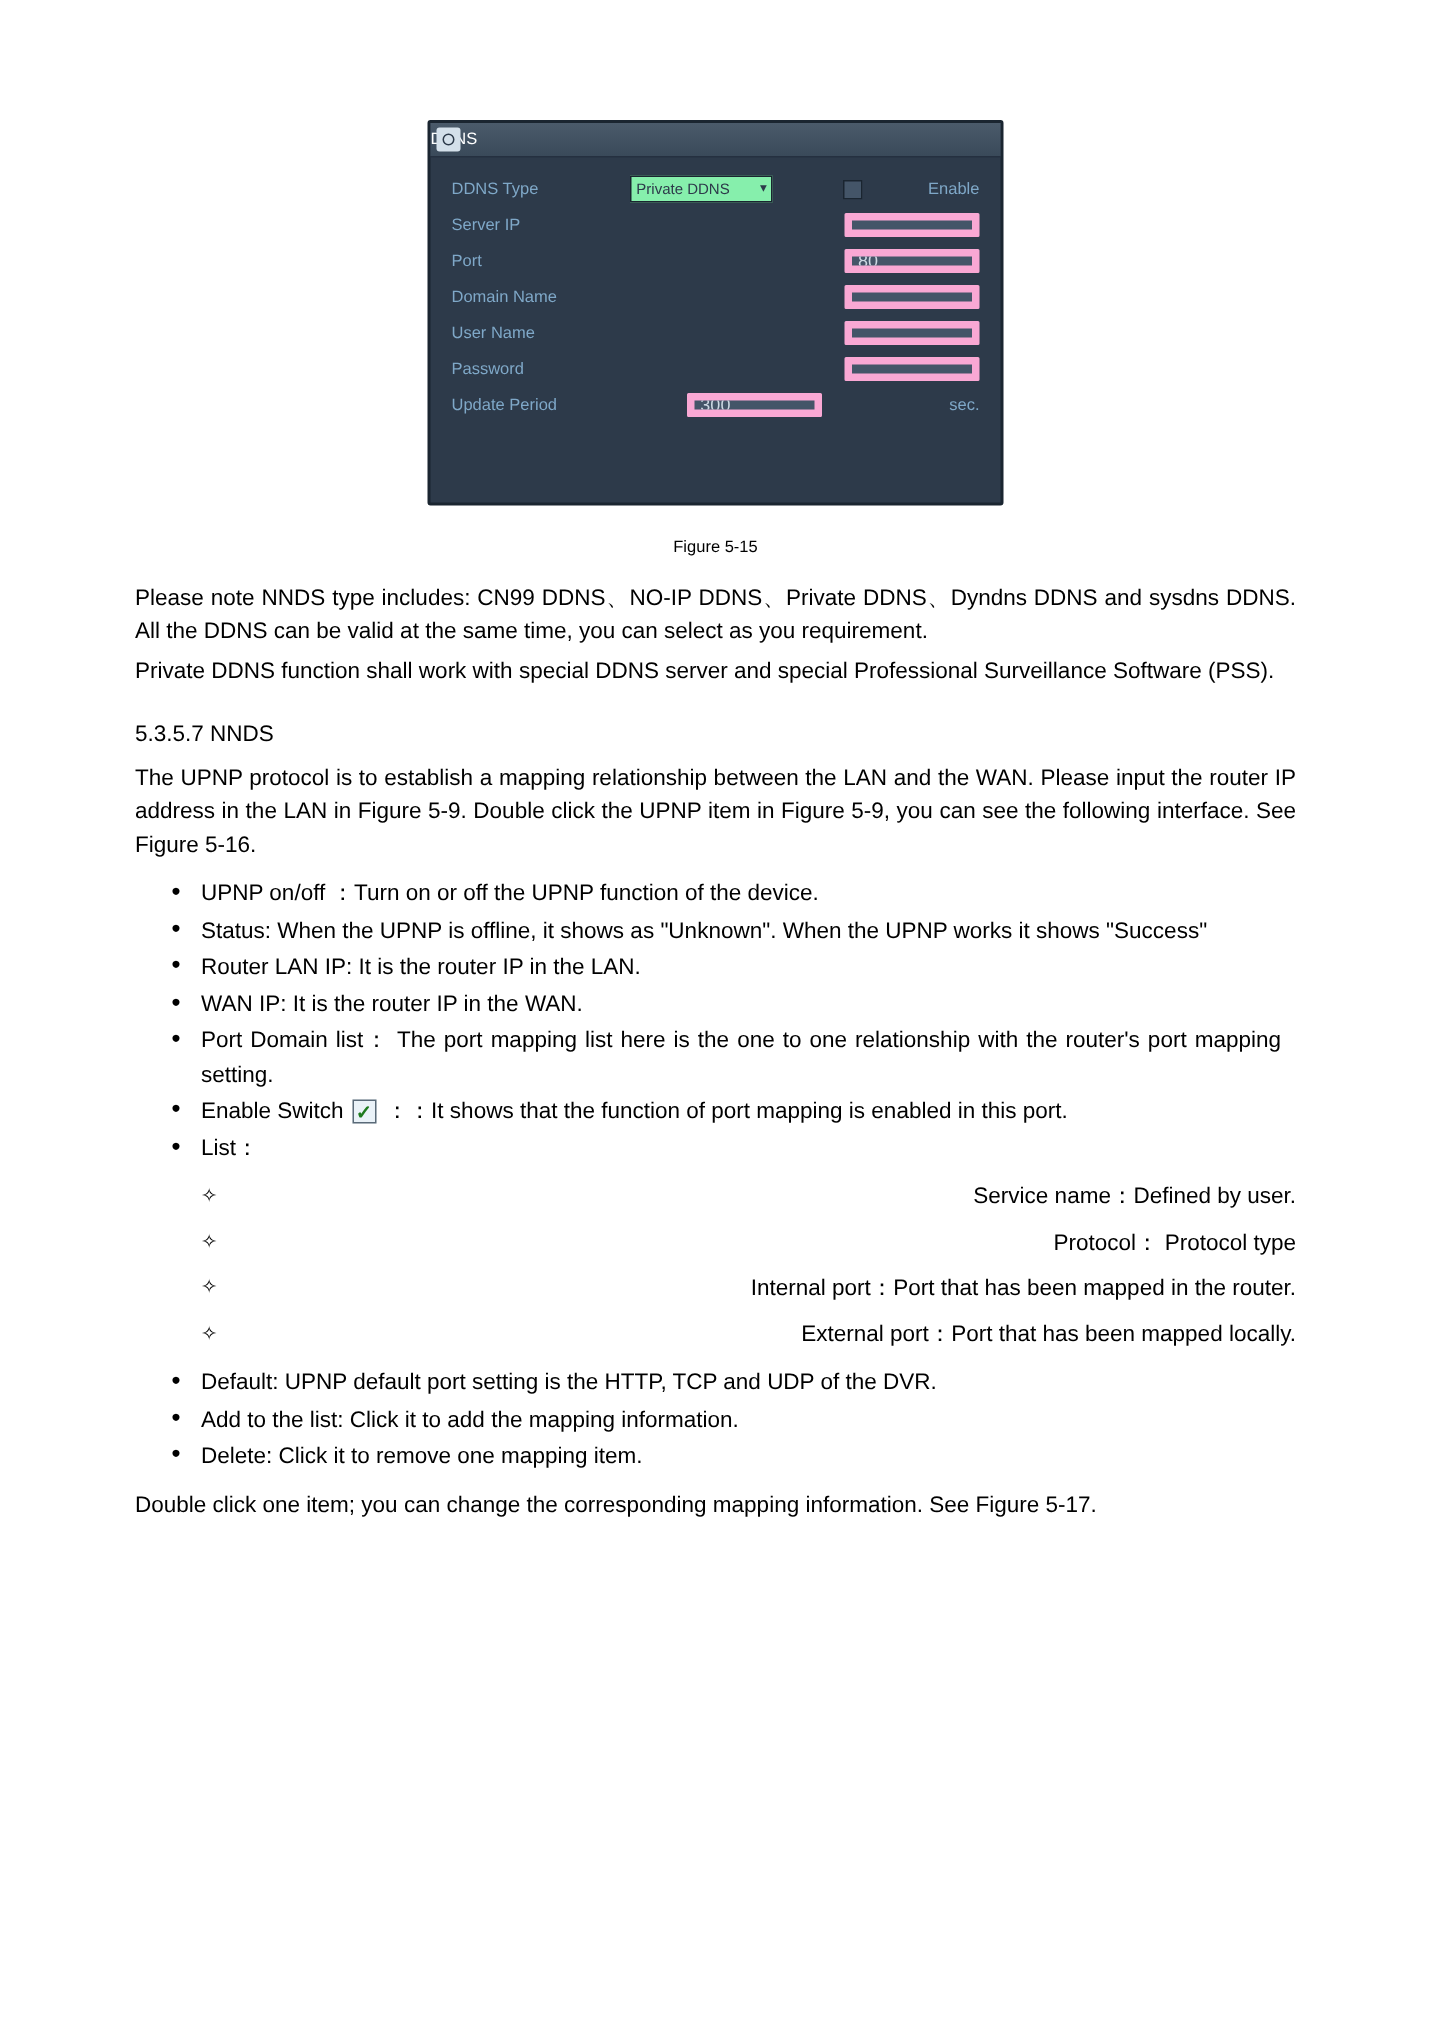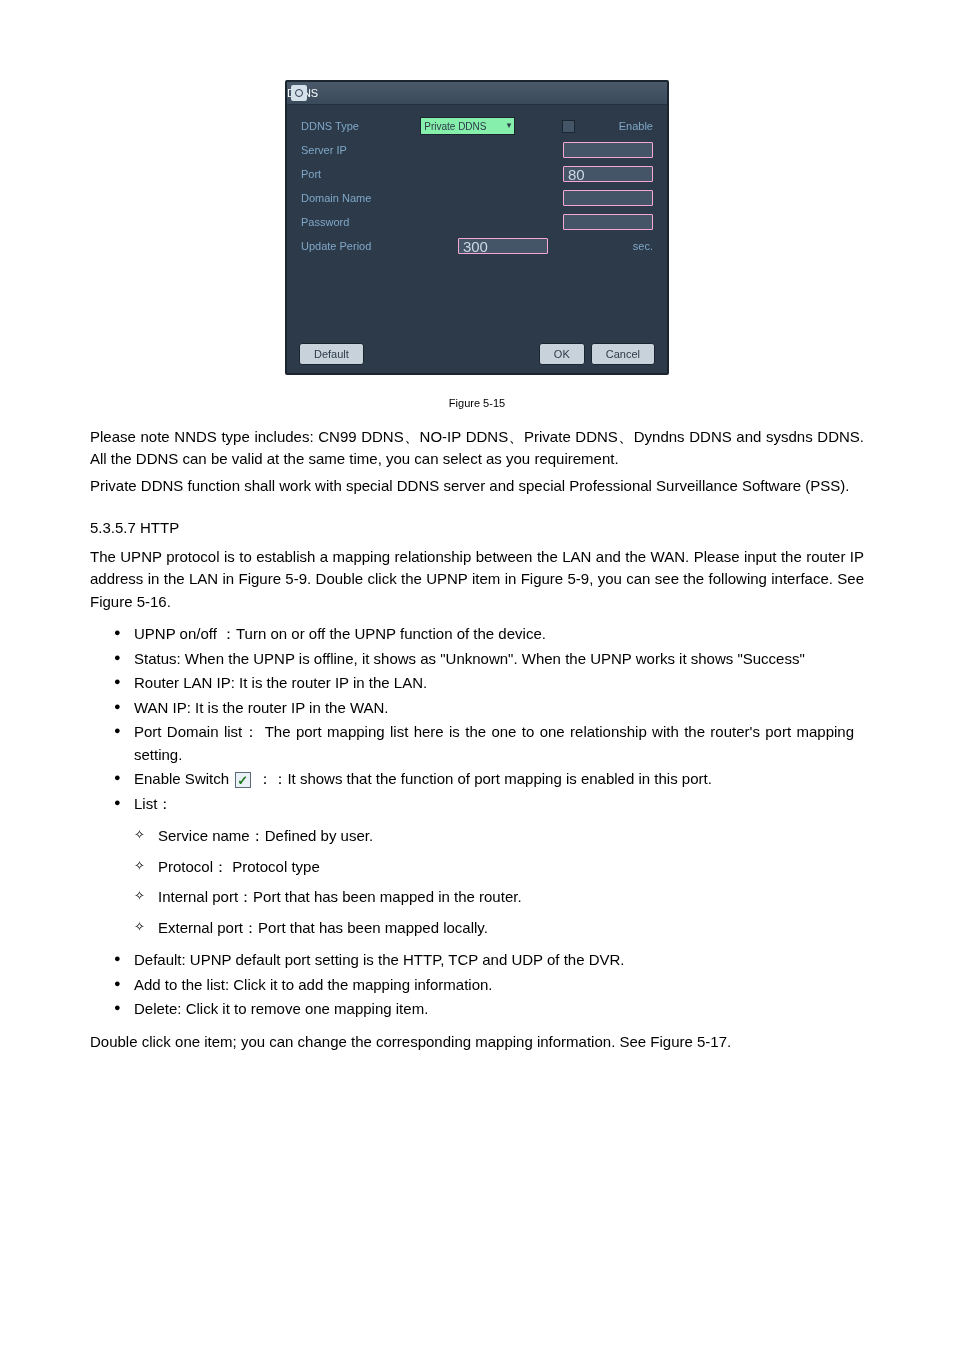--- a/index.html
+++ b/index.html
@@ -70,24 +70,24 @@
     justify-content: space-between;
   }
   .ddns-label {
     width: 80px;
     color: #7fa8c8;
   }
   .ddns-input {
     width: 90px;
     height: 16px;
     background: #445568;
-    border: 1px solid #f9a8d4;
+    border: 5px solid #f9a8d4;
     border-radius: 1px;
     color: #cdd8e3;
-    font-size: 15px;
+    font-size: 12px;
     padding: 0 4px;
     box-sizing: border-box;
   }
   .ddns-select {
     width: 90px;
     height: 16px;
     background: #86efac;
     border: 1px solid #1a2530;
     color: #2d3a4a;
     font-size: 10px;
@@ -168,20 +168,21 @@
   }
   ul.diamonds {
     list-style: none;
     padding: 0;
     margin: 4px 0;
   }
   ul.diamonds > li {
     position: relative;
     padding-left: 68px;
     margin: 8px 0;
+    text-align: right;
   }
   ul.diamonds > li::before {
     content: "✧";
     position: absolute;
     left: 44px;
     top: 0px;
     font-size: 13px;
   }
   .inline-checkbox {
     display: inline-block;
@@ -227,45 +228,42 @@
       </div>
       <div class="ddns-row">
         <span class="ddns-label">Port</span>
         <input class="ddns-input" value="80" style="">
       </div>
       <div class="ddns-row">
         <span class="ddns-label">Domain Name</span>
         <input class="ddns-input" value="" style="">
       </div>
       <div class="ddns-row">
+        <span class="ddns-label">User Name</span>
+        <input class="ddns-input" value="" style="">
+      </div>
+      <div class="ddns-row">
         <span class="ddns-label">Password</span>
         <input class="ddns-input" type="password" value="" style="">
       </div>
       <div class="ddns-row">
         <span class="ddns-label">Update Period</span>
         <input class="ddns-input" value="300" style="">
         <span class="ddns-unit">sec.</span>
       </div>
     </div>
-    <div class="ddns-footer">
-      <span class="ddns-button">Default</span>
-      <span class="ddns-footer-right">
-        <span class="ddns-button">OK</span>
-        <span class="ddns-button">Cancel</span>
-      </span>
-    </div>
   </div>
 </div>
 
 <div class="figure-caption">Figure 5-15</div>
 
 <p class="para">Please note NNDS type includes: CN99 DDNS、NO-IP DDNS、Private DDNS、Dyndns DDNS and sysdns DDNS. All the DDNS can be valid at the same time, you can select as you requirement.</p>
 <p class="para">Private DDNS function shall work with special DDNS server and special Professional Surveillance Software (PSS).</p>
 
-<div class="section-heading">5.3.5.7  HTTP</div>
+<div class="section-heading">5.3.5.7  NNDS</div>
 <p class="para">The UPNP protocol is to establish a mapping relationship between the LAN and the WAN. Please input the router IP address in the LAN in Figure 5-9. Double click the UPNP item in Figure 5-9, you can see the following interface. See Figure 5-16.</p>
 
 <ul class="bullets">
   <li>UPNP   on/off  ：Turn on or off the UPNP function of the device.</li>
   <li>Status:   When the UPNP is offline, it shows as "Unknown". When the UPNP works it shows "Success"</li>
   <li>Router LAN IP: It is the router IP in the LAN.</li>
   <li>WAN IP: It is the router IP in the WAN.</li>
   <li>Port Domain list：  The port mapping list here is the one to one relationship with the router's port mapping setting.</li>
   <li>
     <span>Enable Switch  </span>

